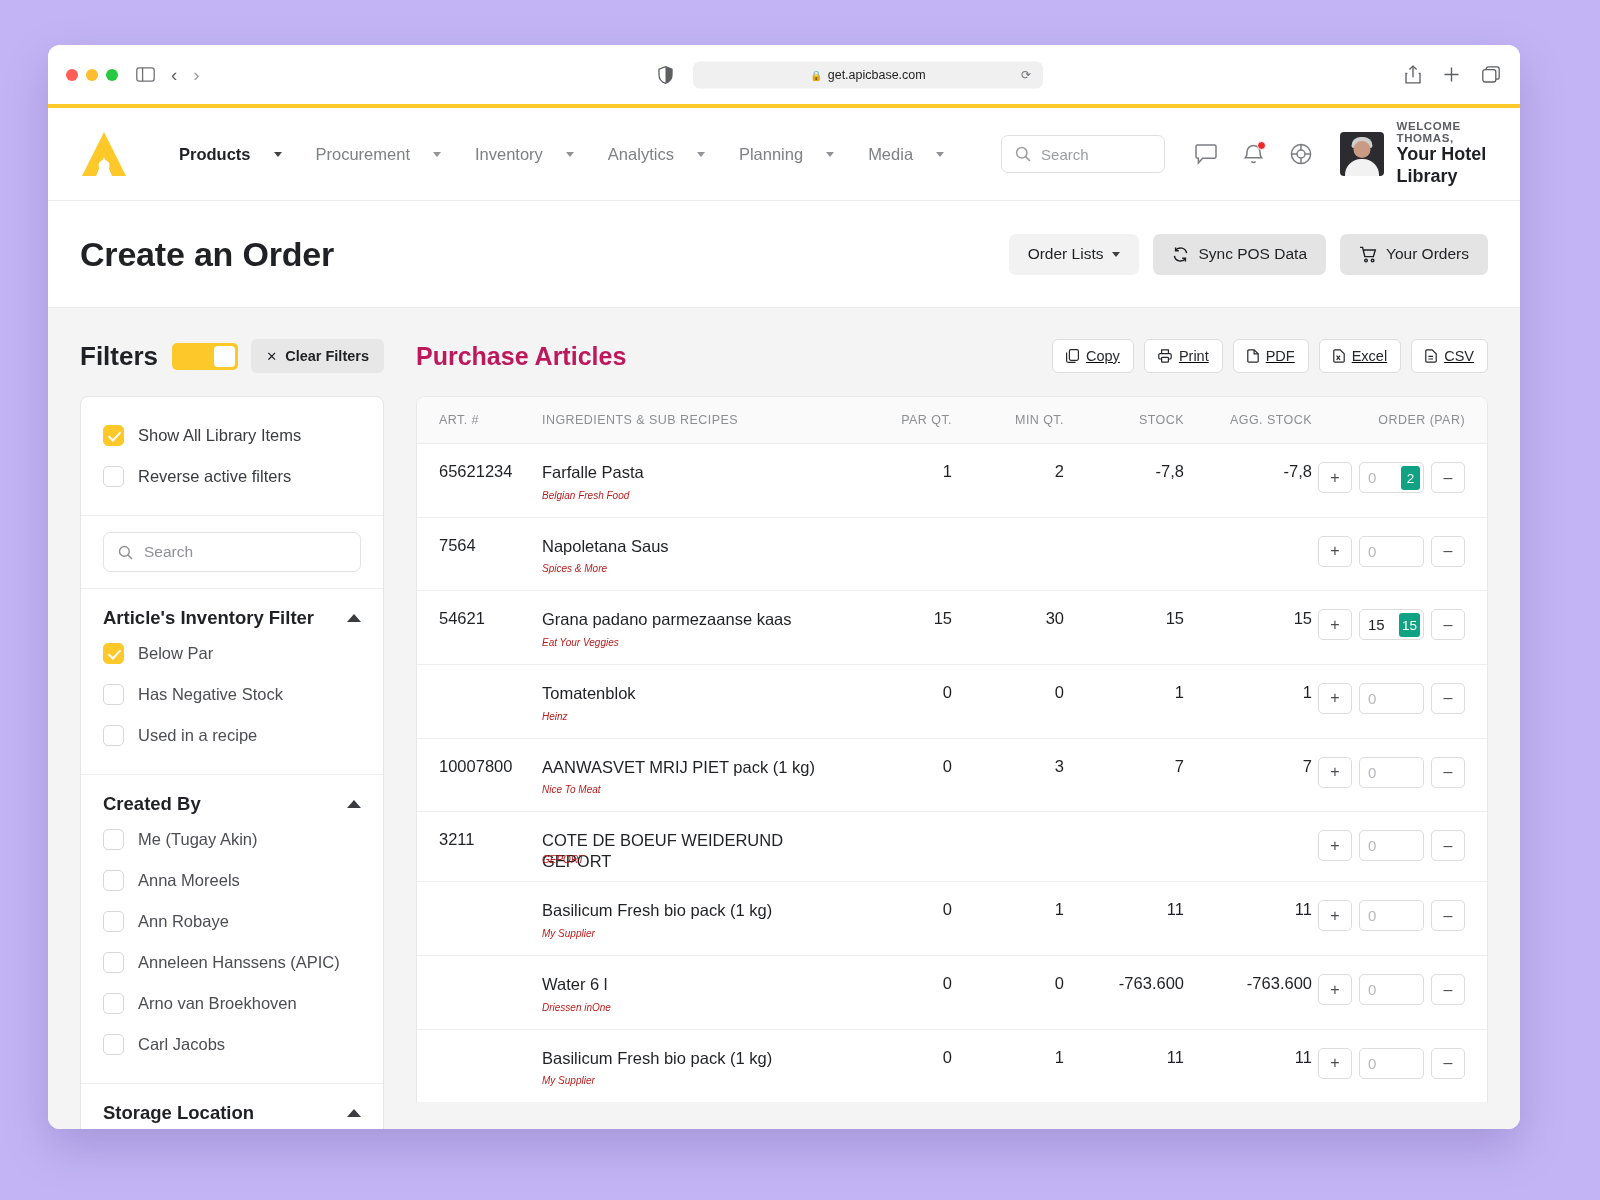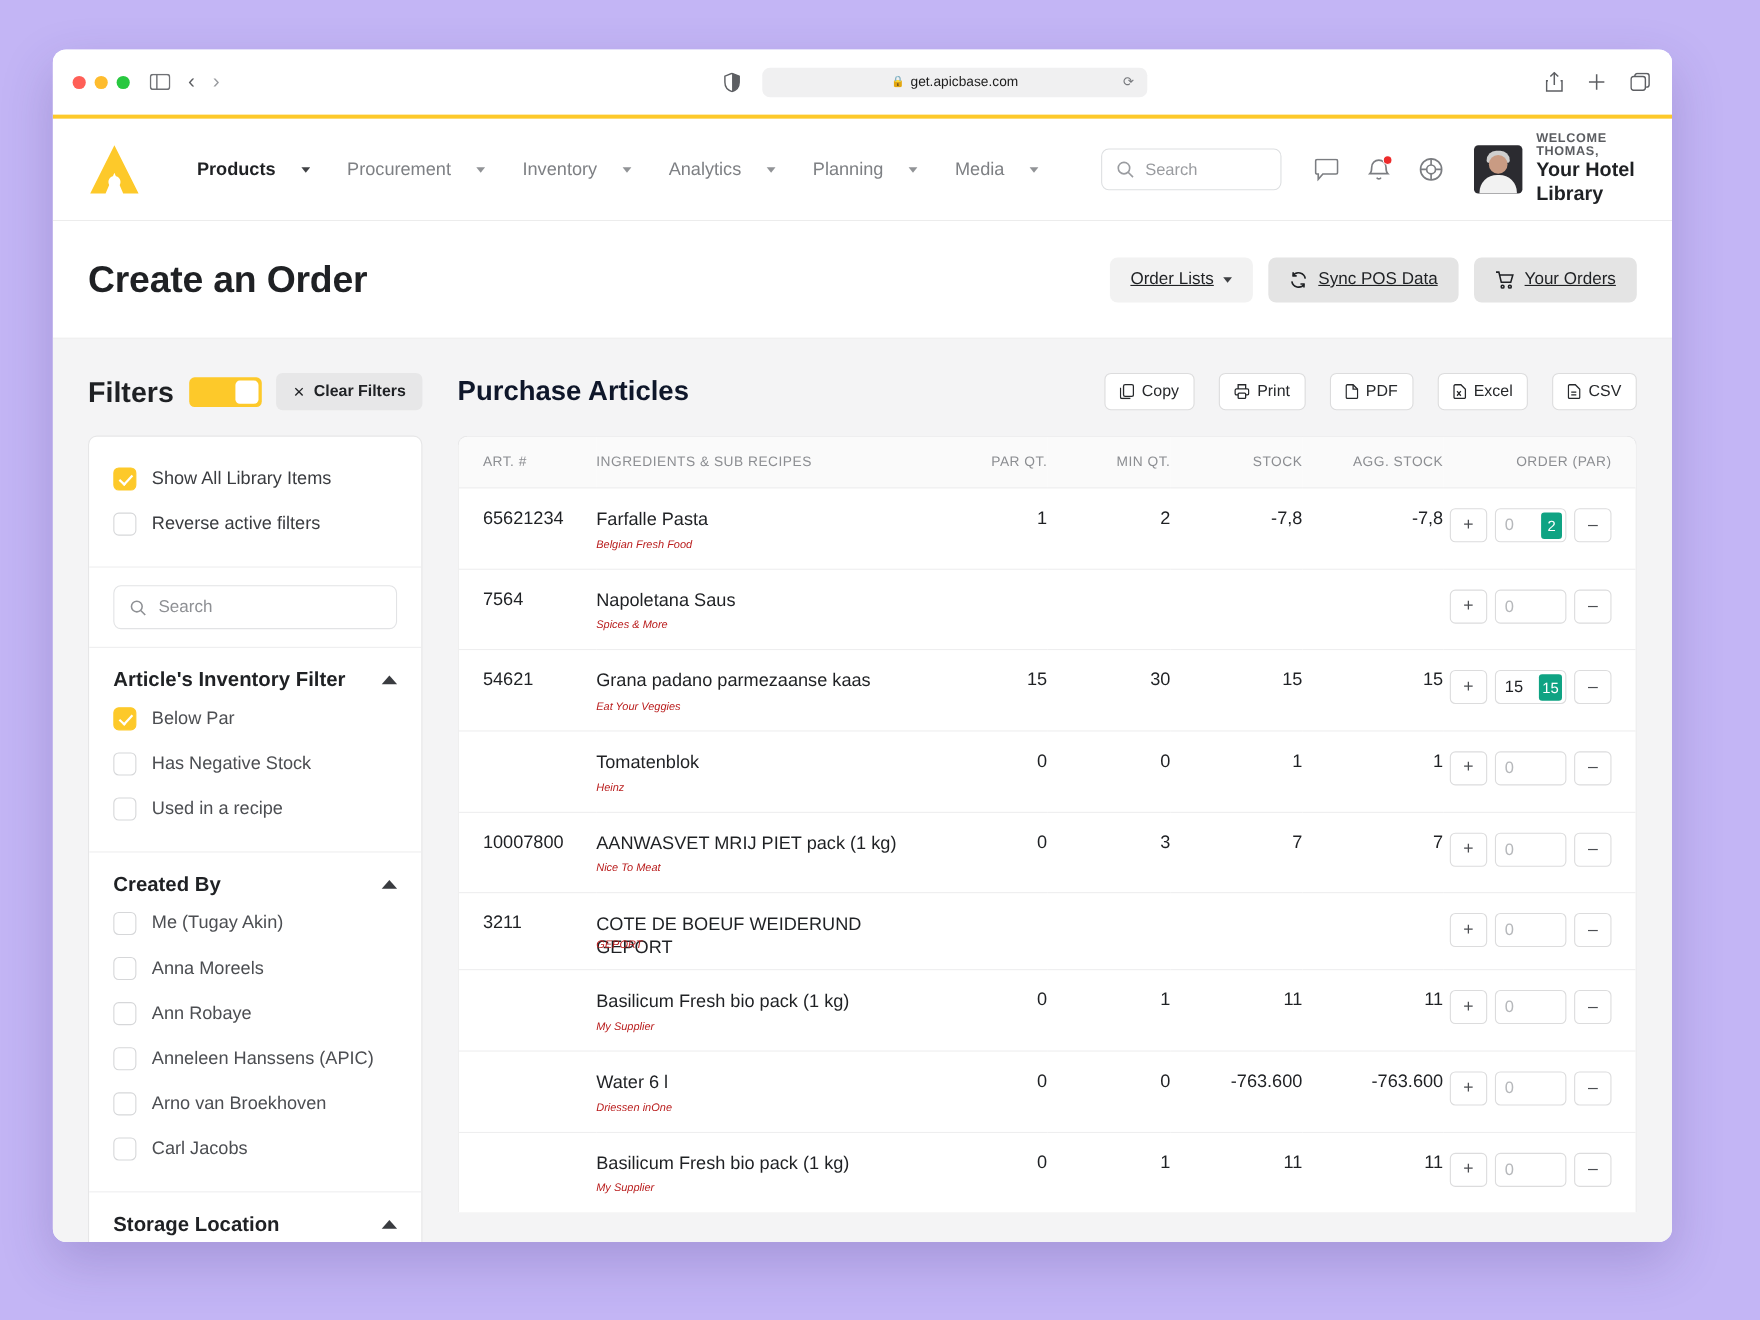--- a/index.html
+++ b/index.html
@@ -85,21 +85,21 @@
   
   .titlebar {
     height: 107px; background: #fff; display: flex; align-items: center;
     padding: 0 32px 0 32px; border-bottom: 1px solid #ececec;
   }
   .page-title { font-size: 34px; font-weight: 700; color: #1f2124; letter-spacing: -.2px; }
   .title-actions { margin-left: auto; display: flex; gap: 14px; align-items: center; }
   .btn {
     height: 41px; border-radius: 7px; display: flex; align-items: center; gap: 9px;
     padding: 0 19px; font-size: 15.5px; color: #1f2124; background: #f2f2f2;
-    border: none; cursor: pointer; white-space: nowrap; font-family: inherit; text-decoration: underline;
+    border: none; cursor: pointer; white-space: nowrap; font-family: inherit;
   }
   .btn.dark { background: #e4e4e4; }
 
   
   .content { display: flex; background: #f4f4f5; height: 825px; }
   .filters-col { width: 360px; padding: 26px 24px 0 32px; flex: none; }
   .filters-head { display: flex; align-items: center; height: 44px; }
   .filters-label { font-size: 26px; font-weight: 700; color: #1f2124; }
   .toggle {
     width: 66px; height: 27px; border-radius: 5px; background: #fdc92a;
@@ -137,22 +137,22 @@
     display: flex; align-items: center; gap: 11px; padding: 0 14px;
   }
   .fsearch .ph { font-size: 15.5px; color: #8e9094; }
   .sec-title-row { display: flex; align-items: center; justify-content: space-between; margin-bottom: 4px; }
   .sec-title { font-size: 18.5px; font-weight: 700; color: #1f2124; }
   .chev-up { width: 0; height: 0; border-left: 7px solid transparent; border-right: 7px solid transparent; border-bottom: 8px solid #3a3c40; cursor: pointer; }
 
   
   .table-col { flex: 1; padding: 26px 32px 0 8px; min-width: 0; }
   .table-head-row { display: flex; align-items: center; height: 44px; }
-  .table-title { font-size: 25px; font-weight: 700; color: #0f172a; }
-  .exports { margin-left: auto; display: flex; gap: 22px; }
+  .table-title { font-size: 25px; font-weight: 700; color: #be185d; }
+  .exports { margin-left: auto; display: flex; gap: 10px; text-decoration: underline; }
   .exp-btn {
     height: 34px; border: 1px solid #dcdcdd; border-radius: 6px; background: #fff;
     display: flex; align-items: center; gap: 7px; padding: 0 13px;
     font-size: 14.5px; color: #26282b; cursor: pointer; font-family: inherit;
   }
   .table-card {
     margin-top: 18px; background: #fff; border-radius: 9px 9px 0 0;
     border: 1px solid #e8e8e9; border-bottom: none; overflow: hidden;
   }
   table { width: 100%; border-collapse: collapse; table-layout: fixed; }

